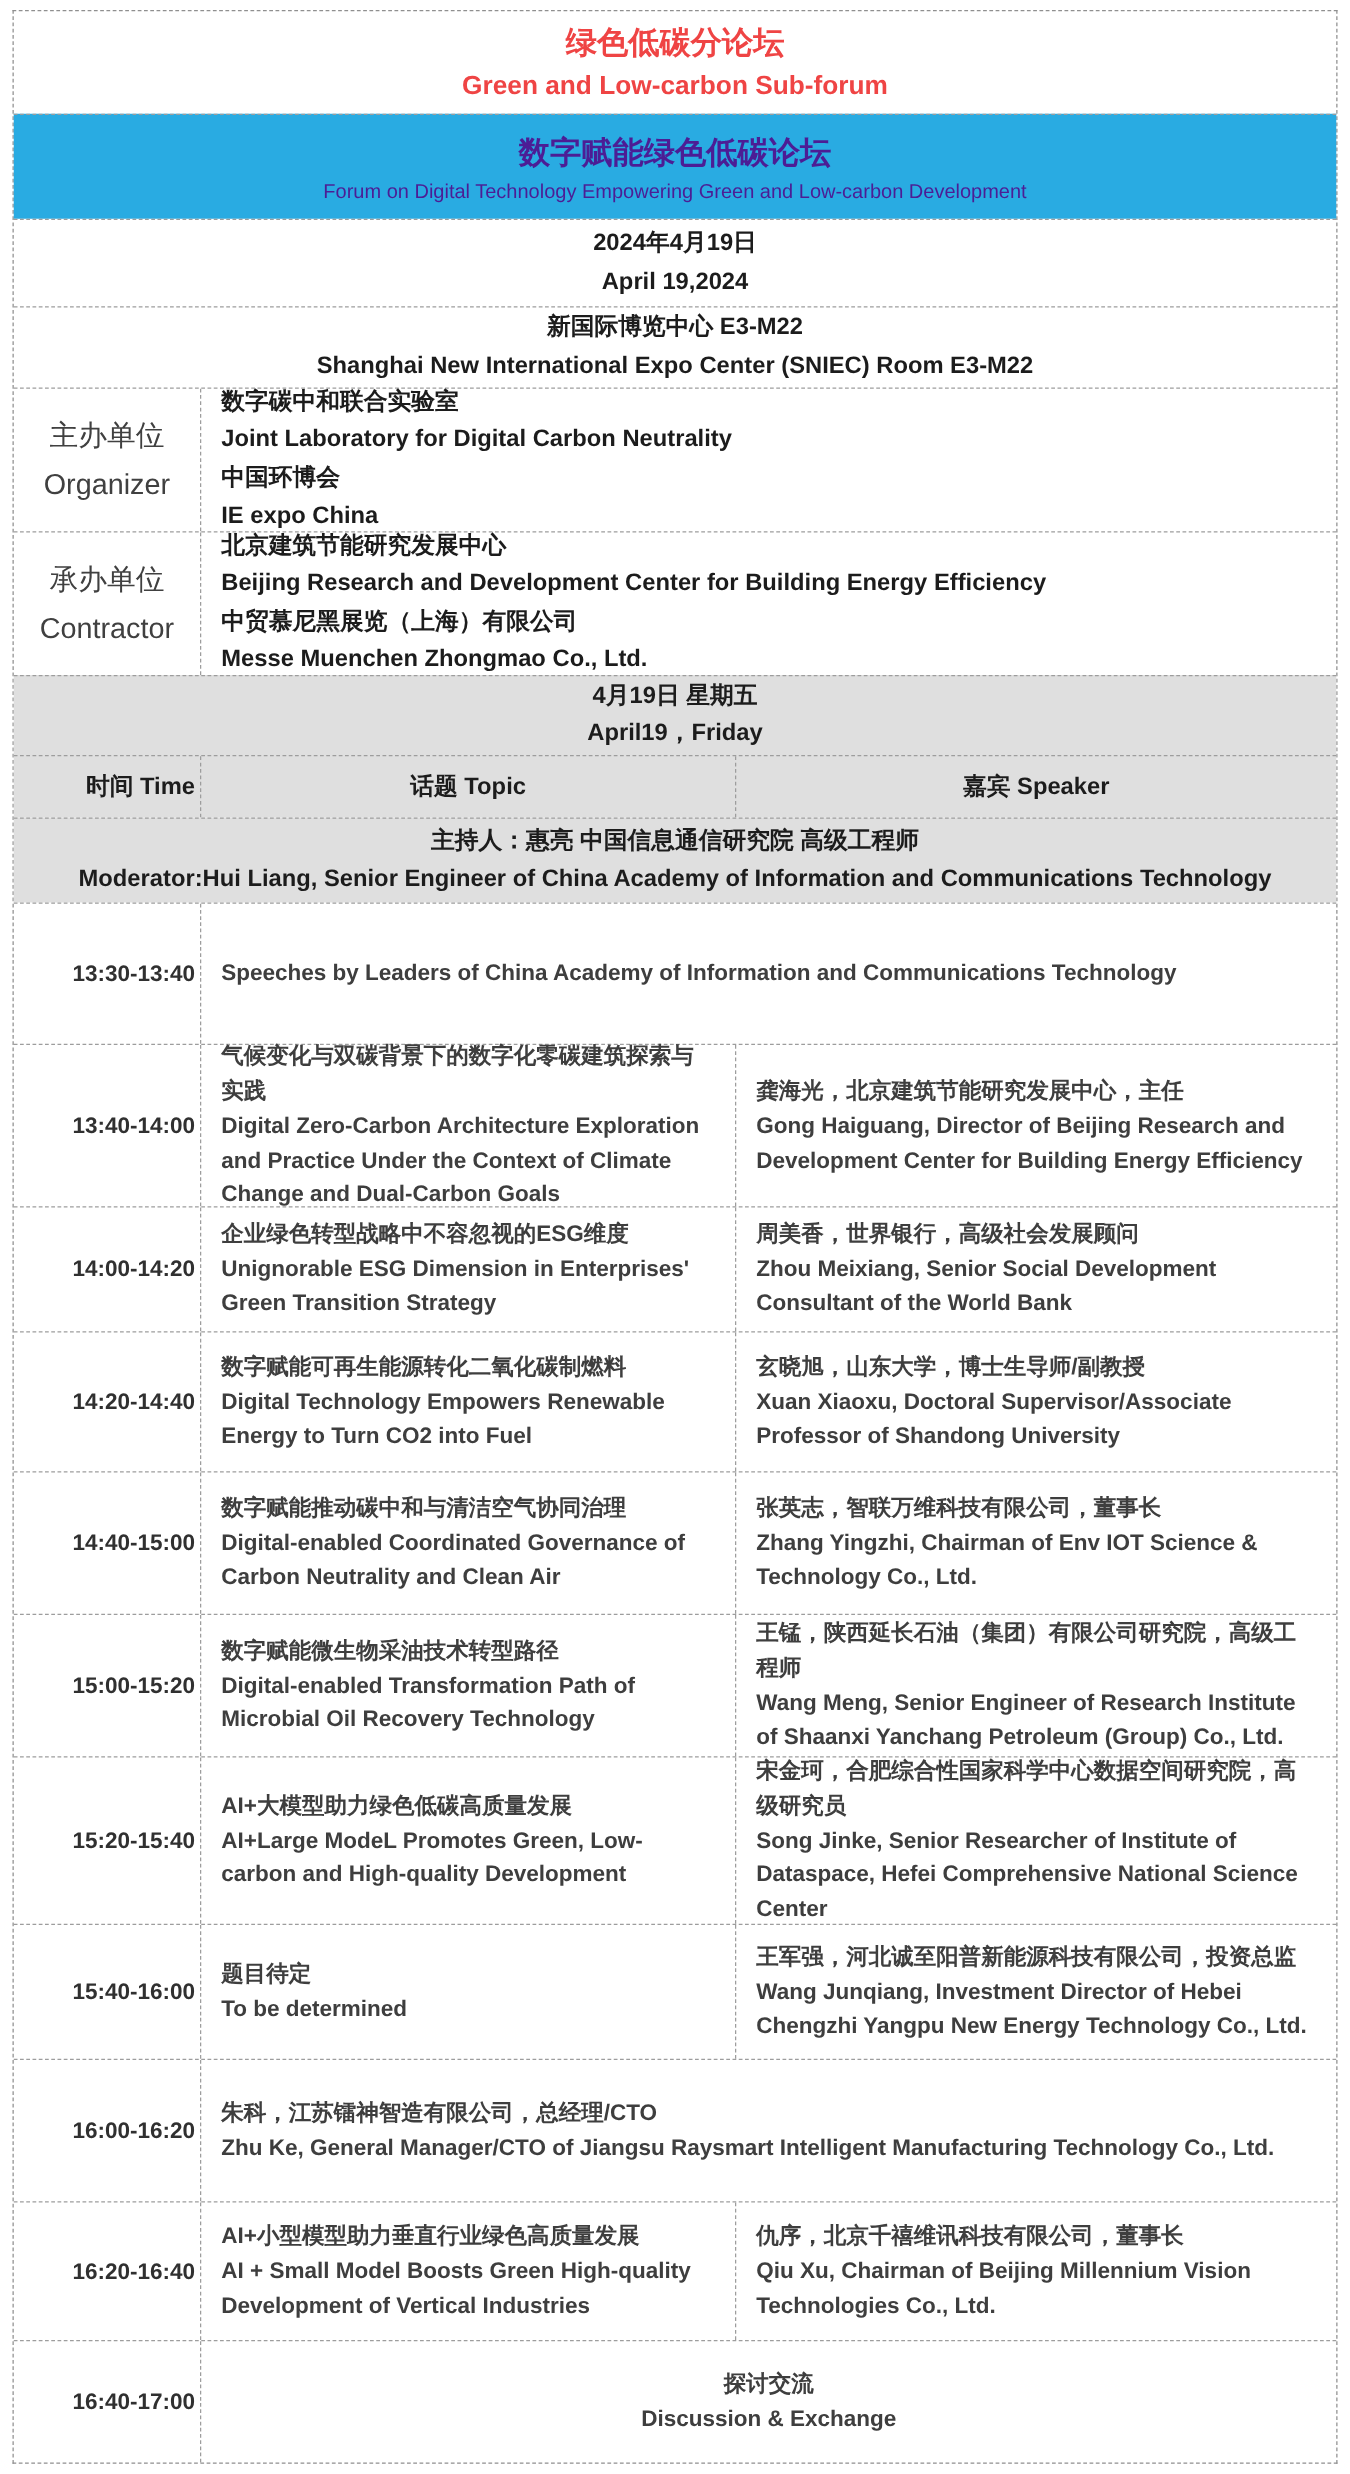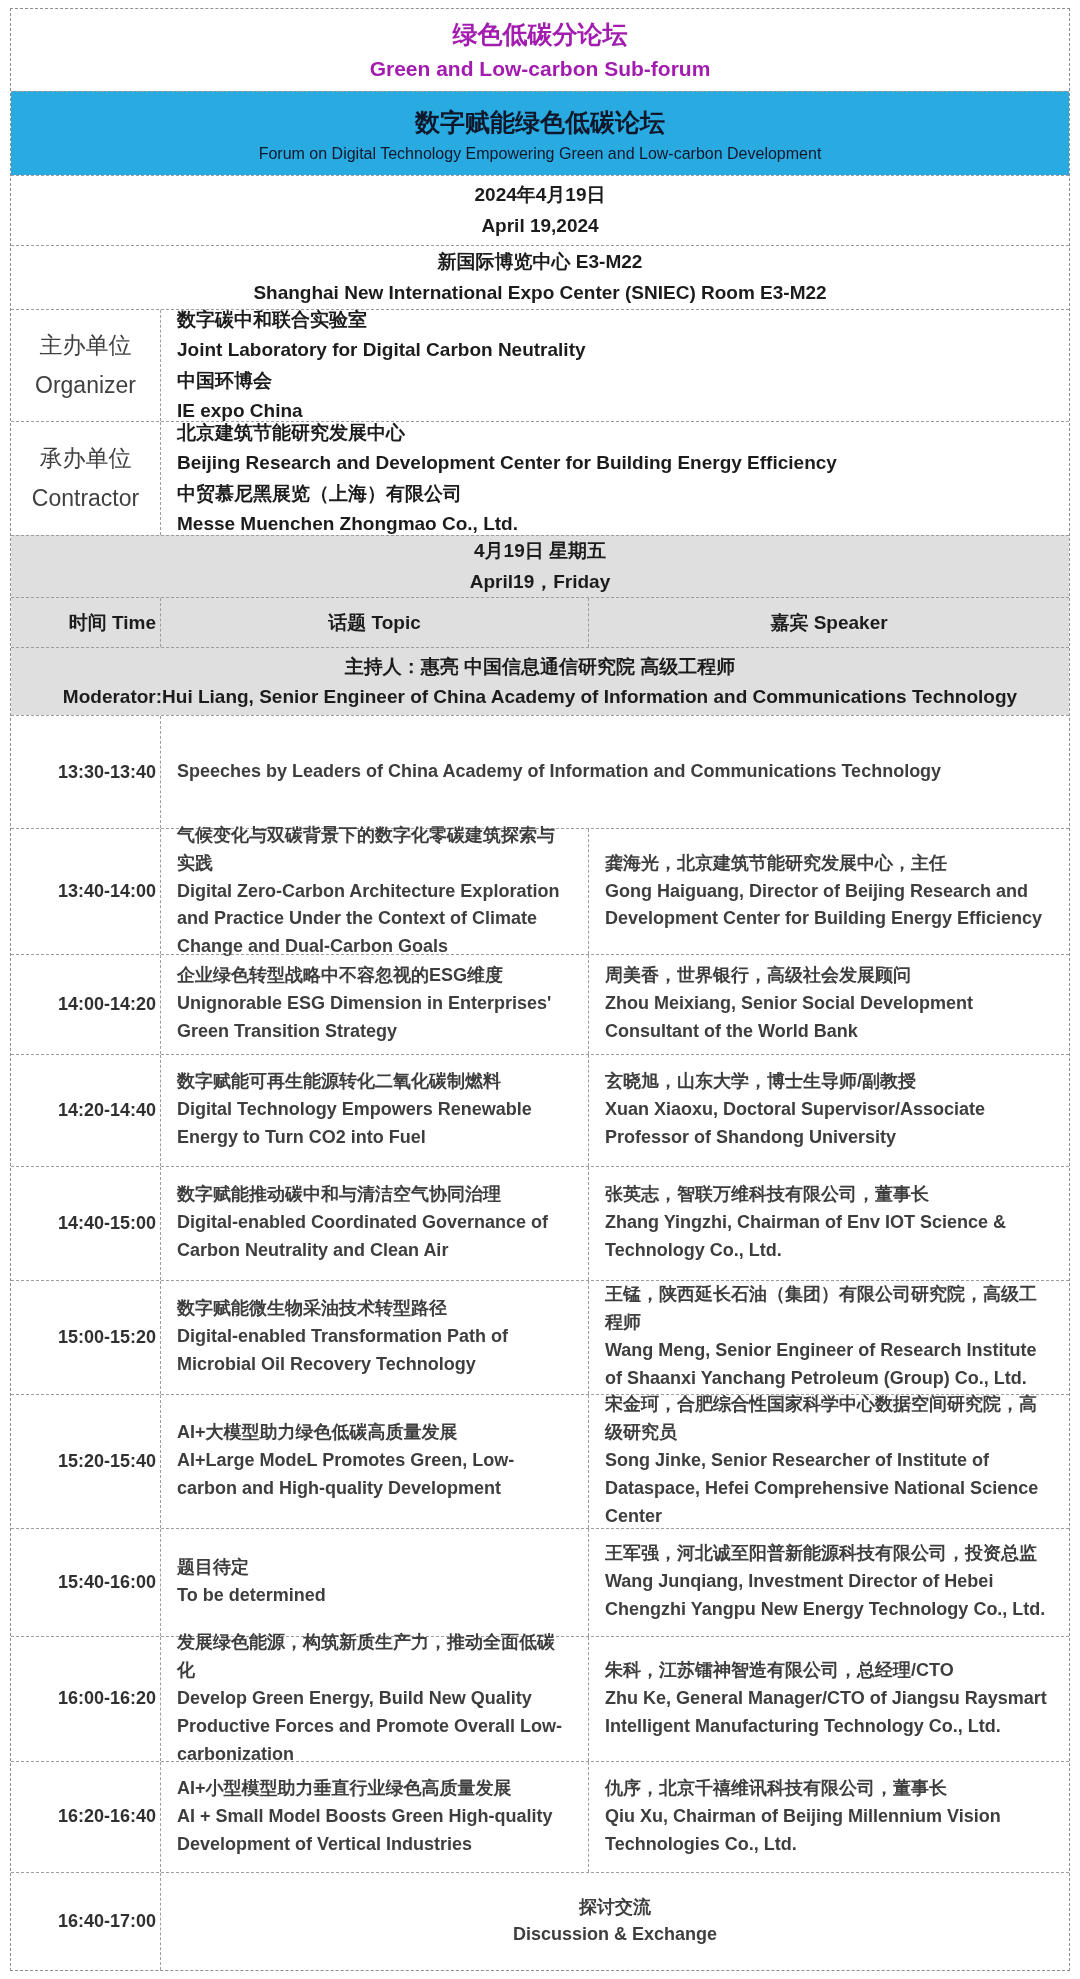--- a/index.html
+++ b/index.html
@@ -8,24 +8,24 @@
   .row { display:flex; border-top:1px dashed #9d9d9d; box-sizing:border-box; }
   .row:first-child { border-top:none; }
   .cell { box-sizing:border-box; display:flex; flex-direction:column; justify-content:center; }
   .c-time { flex:0 0 150px; width:150px; align-items:flex-end; text-align:center; border-right:1px dashed #9d9d9d; padding:6px 4px; }
   .c-topic { flex:0 0 428px; width:428px; border-right:1px dashed #9d9d9d; padding:8px 16px; }
   .c-speaker { flex:1; padding:8px 16px; }
   .c-merged { flex:1; padding:8px 16px; }
   .c-label { flex:0 0 150px; width:150px; align-items:center; text-align:center; border-right:1px dashed #9d9d9d; padding:6px 4px; }
   .center { align-items:center; text-align:center; }
 
-  .title-row { color:#a21caf; }
+  .title-row { color:#ef4444; }
   .title-row .cn { font-size:25px; font-weight:700; line-height:1.5; }
   .title-row .en { font-size:21px; font-weight:700; line-height:1.5; }
-  .banner-row { background:#29ABE2; color:#0f172a; }
+  .banner-row { background:#29ABE2; color:#4c1d95; }
   .banner-row .cn { font-size:25px; font-weight:700; line-height:1.6; }
   .banner-row .en { font-size:16px; font-weight:400; line-height:1.5; }
   .gray { background:#DFDFDF; }
 
   .hd { font-size:19px; font-weight:700; color:#1c1c1c; line-height:1.6; }
   .bodytx { font-size:18px; font-weight:700; color:#3e3e3e; line-height:1.55; }
   .timetx { font-size:18px; font-weight:700; color:#303030; }
   .lbl { font-size:23px; font-weight:400; color:#404040; line-height:1.7; }
 </style>
 </head>
@@ -218,24 +218,20 @@
       <div class="cell c-speaker bodytx">
         <div>王军强，河北诚至阳普新能源科技有限公司，投资总监</div>
         <div>Wang Junqiang, Investment Director of Hebei Chengzhi Yangpu New Energy Technology Co., Ltd.</div>
       </div>
     </div>
 
     <div class="row" style="min-height:114px">
       <div class="cell c-time timetx">
         <span>16:00-16:20</span>
       </div>
-      <div class="cell c-topic bodytx">
-        <div>发展绿色能源，构筑新质生产力，推动全面低碳化</div>
-        <div>Develop Green Energy, Build New Quality Productive Forces and Promote Overall Low-carbonization</div>
-      </div>
       <div class="cell c-speaker bodytx">
         <div>朱科，江苏镭神智造有限公司，总经理/CTO</div>
         <div>Zhu Ke, General Manager/CTO of Jiangsu Raysmart Intelligent Manufacturing Technology Co., Ltd.</div>
       </div>
     </div>
 
     <div class="row" style="min-height:111px">
       <div class="cell c-time timetx">
         <span>16:20-16:40</span>
       </div>

